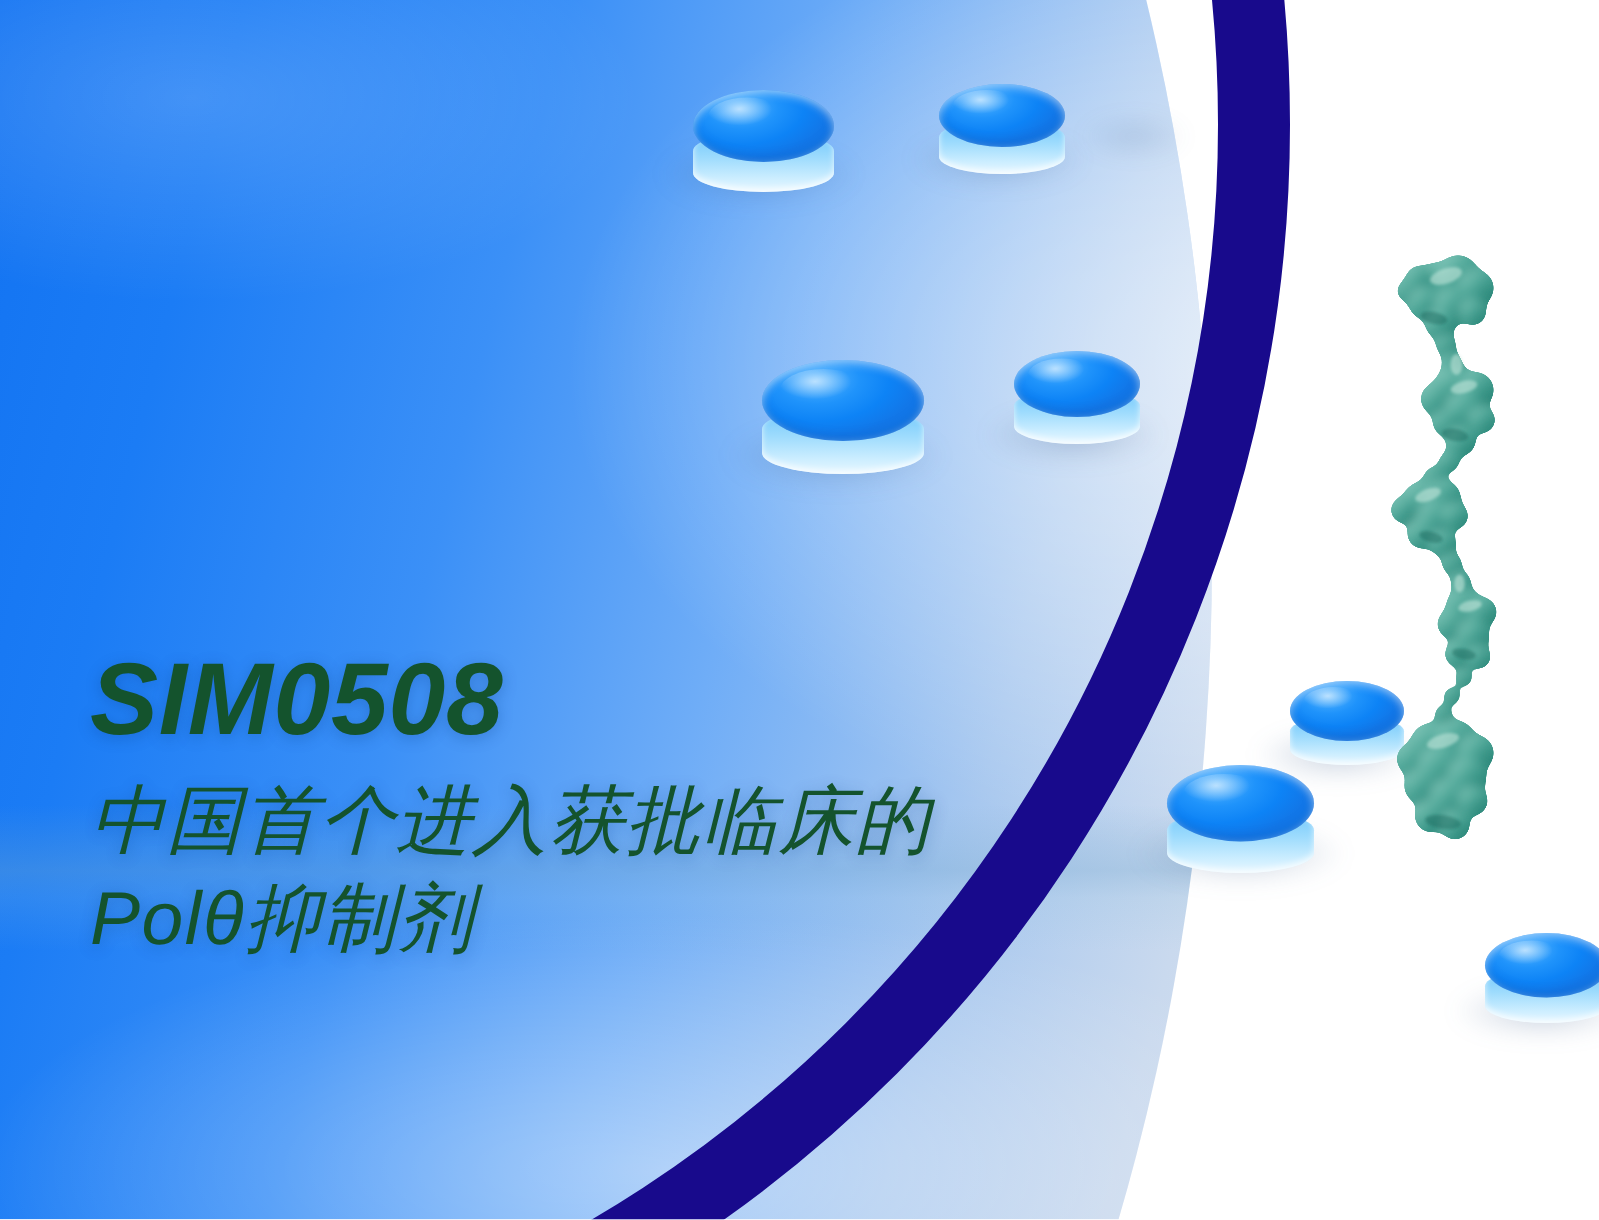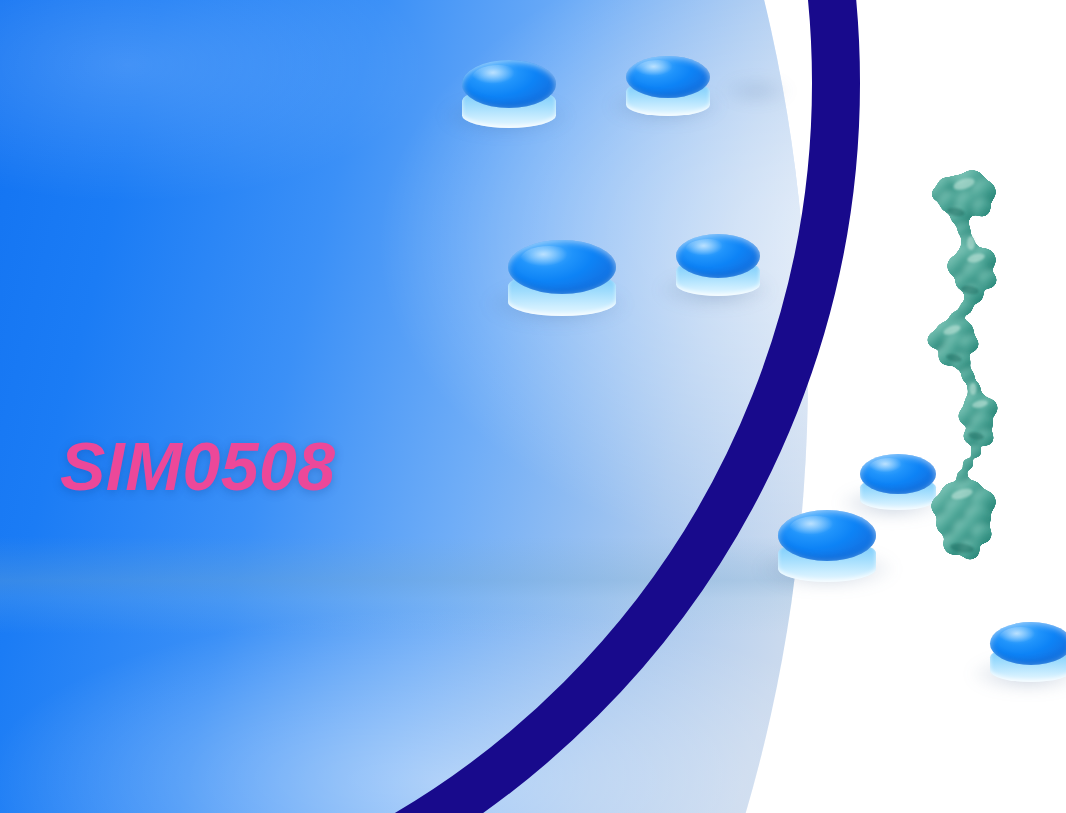--- a/index.html
+++ b/index.html
@@ -84,21 +84,21 @@
     filter:blur(7px);
   }
 
   
   .protein{position:absolute;pointer-events:none;}
 
   
   .headline{
     position:absolute;
     left:60px; top:432px;
-    color:#ec4899;
+    color:#14532d;
     text-shadow:0 2px 10px rgba(10,60,140,.30);
   }
   .brand{
     font-size:68px;
     font-weight:700;
     font-style:italic;
     letter-spacing:.5px;
     line-height:1.02;
     white-space:nowrap;
   }
@@ -273,15 +273,19 @@
       <ellipse cx="58" cy="50" rx="9" ry="4" transform="rotate(12 58 50)"></ellipse>
       <ellipse cx="72" cy="128" rx="9" ry="4" transform="rotate(10 72 128)"></ellipse>
       <ellipse cx="56" cy="196" rx="8" ry="3.5" transform="rotate(14 56 196)"></ellipse>
       <ellipse cx="78" cy="274" rx="8" ry="3.5" transform="rotate(10 78 274)"></ellipse>
       <ellipse cx="64" cy="386" rx="12" ry="4.5" transform="rotate(8 64 386)"></ellipse>
     </g>
   </svg>
 
   <div class="headline">
     <div class="brand">SIM0508</div>
+    <div class="sub">
+      <span class="l2">中国首个进入获批临床的</span>
+      <span class="l2">Polθ抑制剂</span>
+    </div>
   </div>
 
 </div>
 
 </body></html>

